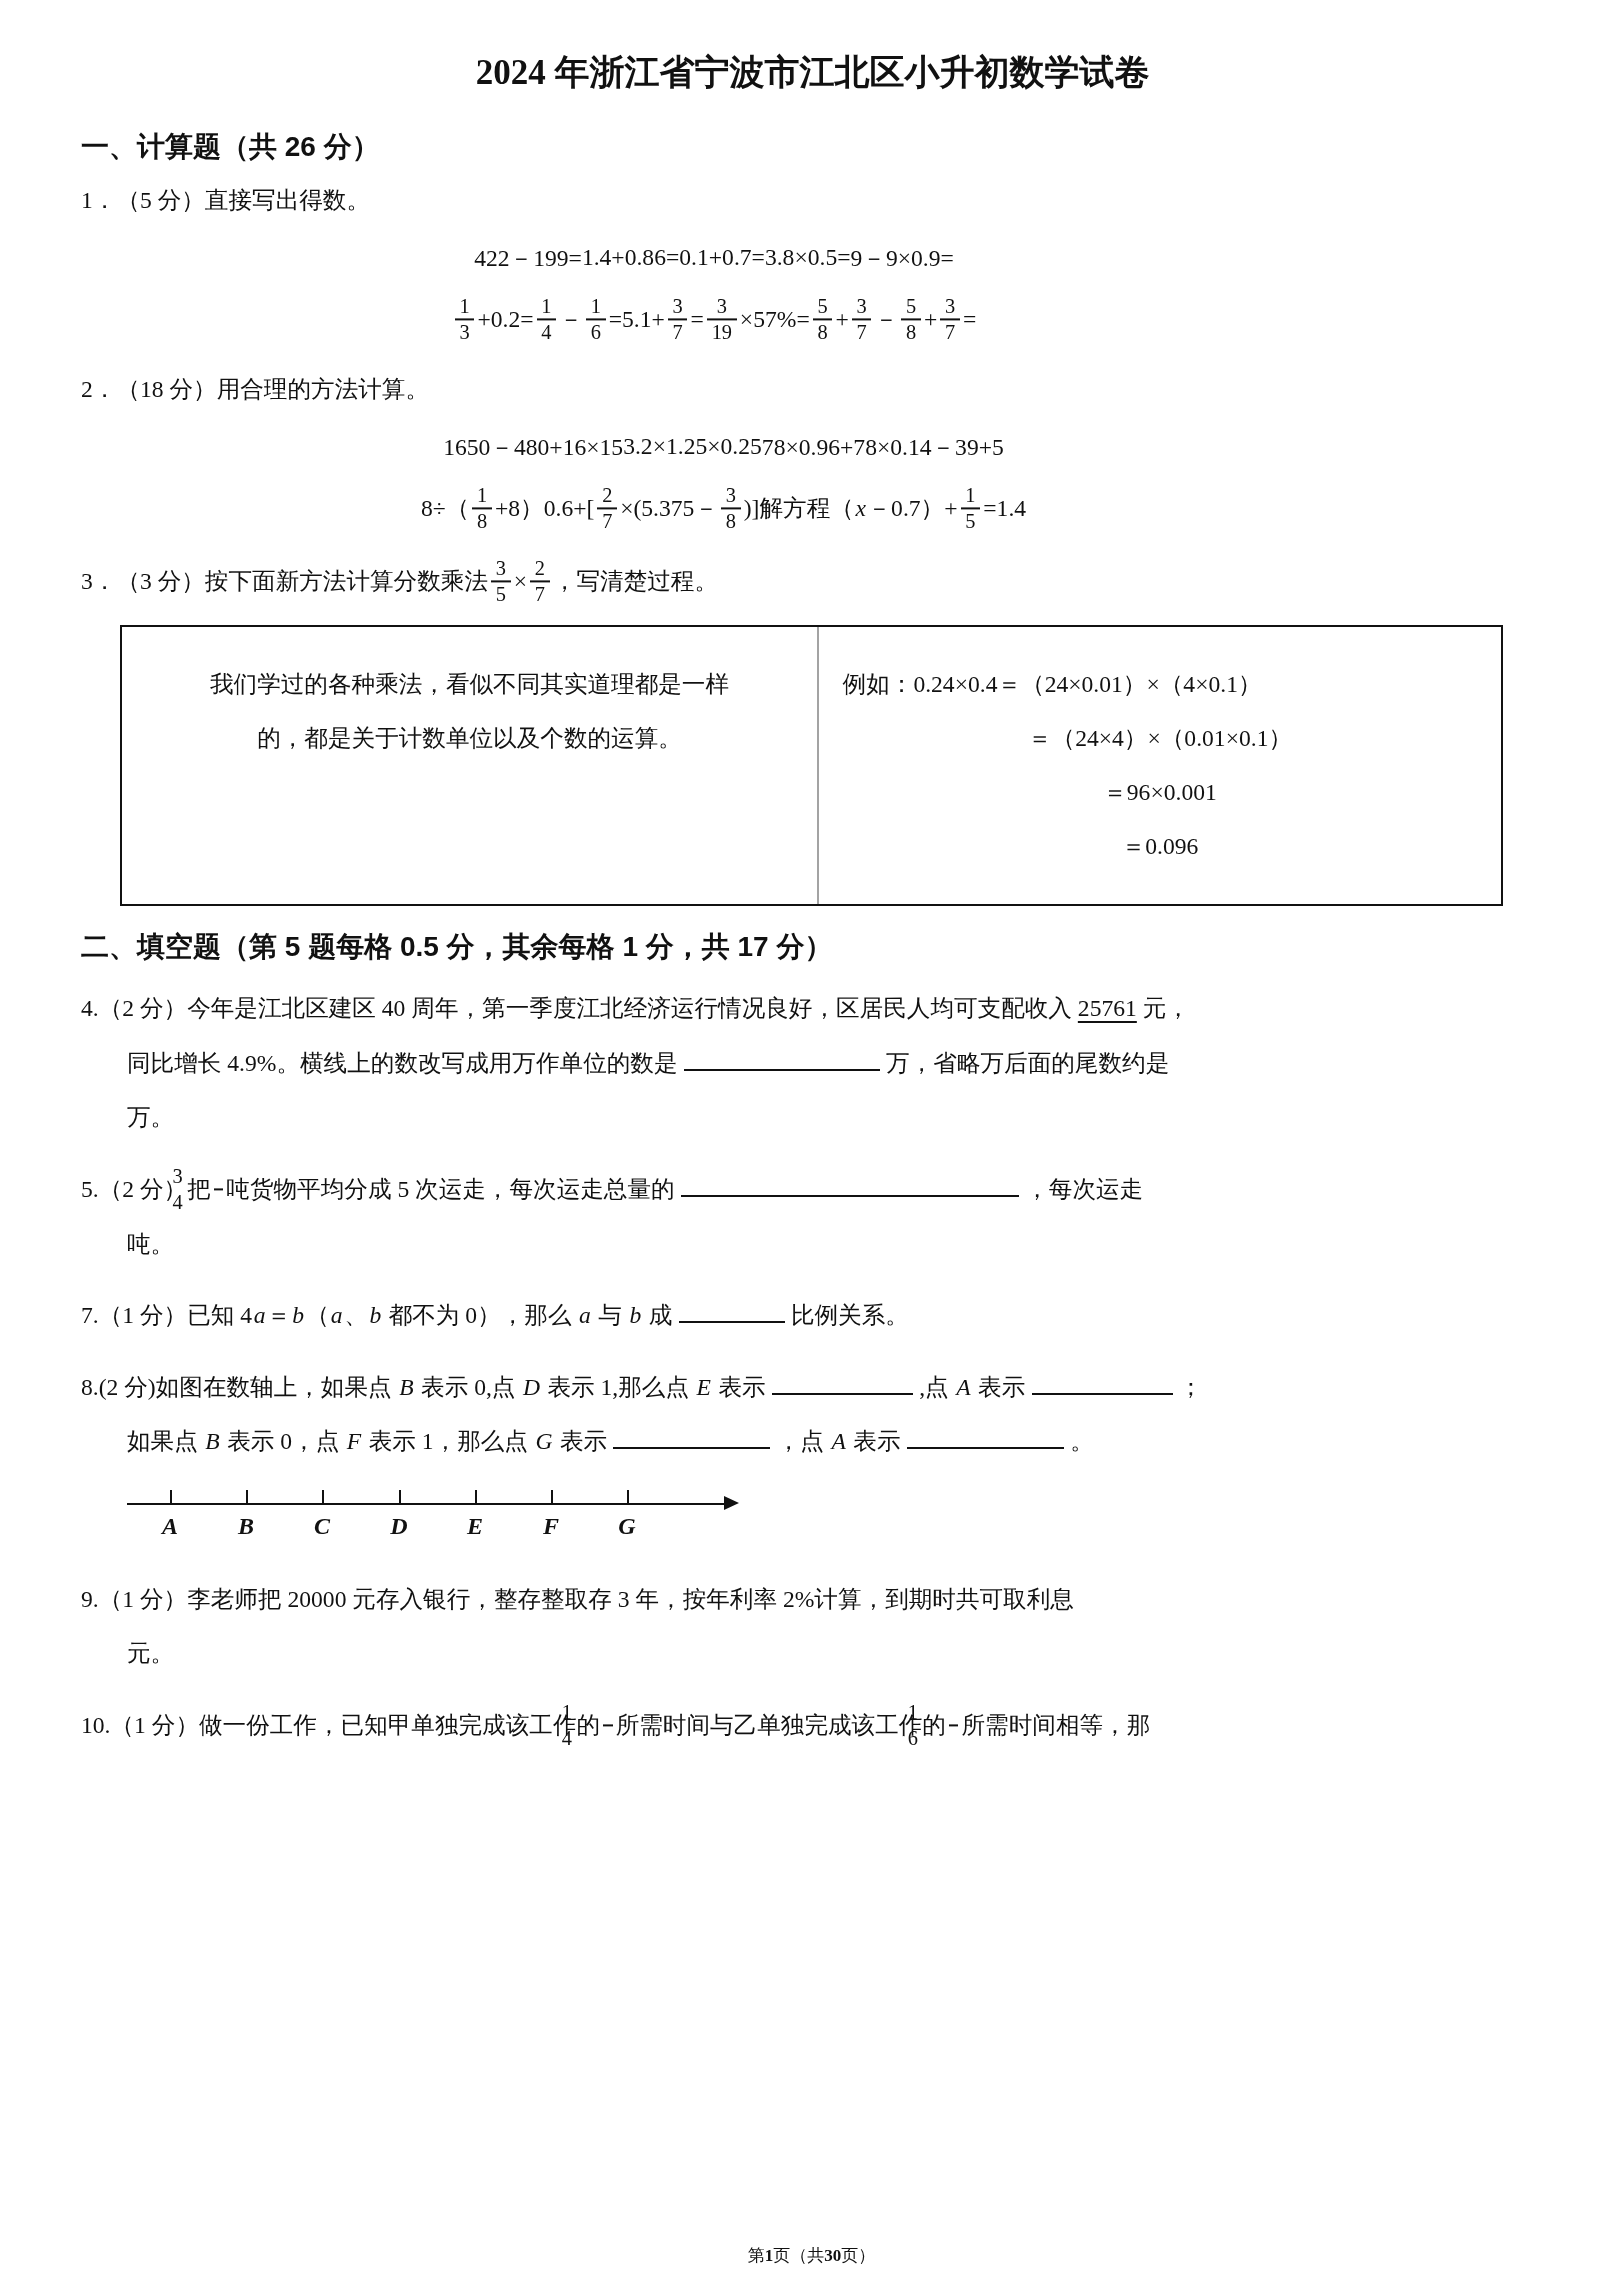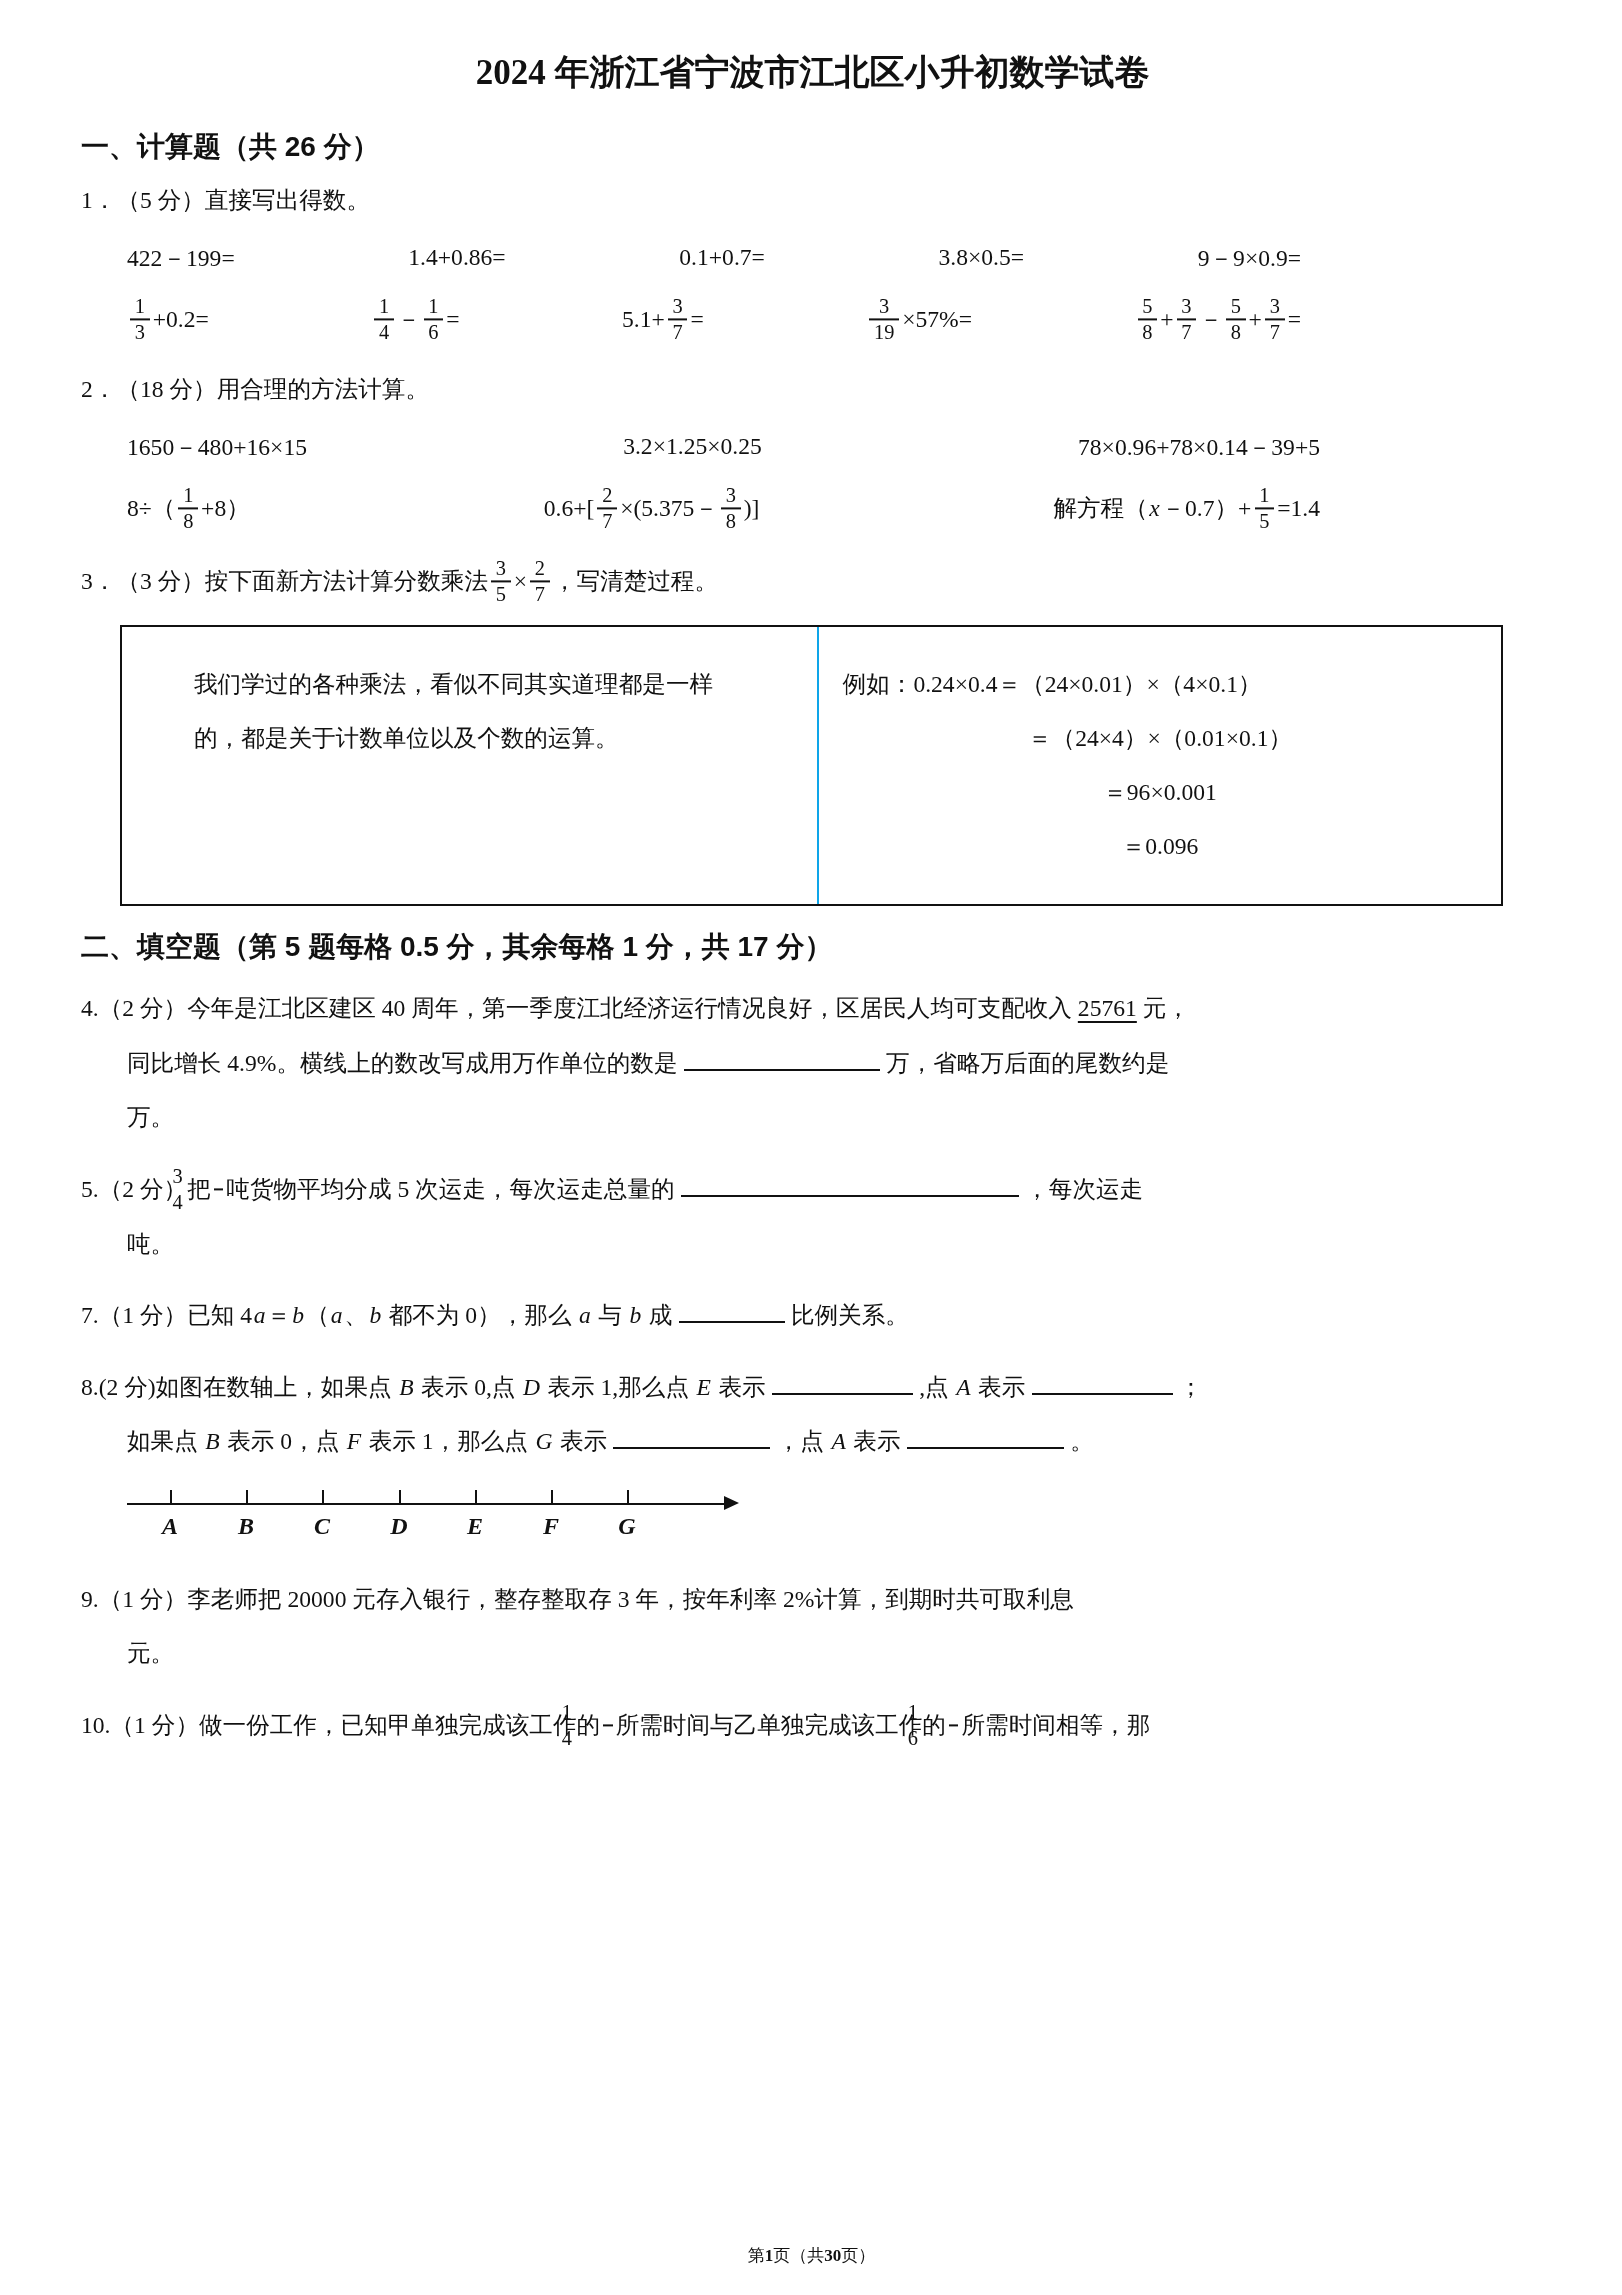--- a/index.html
+++ b/index.html
@@ -4,29 +4,29 @@
 <style>
   html,body{margin:0;padding:0;}
   body{
     width:1623px;height:2295px;background:#ffffff;color:#111;
     font-family:"Liberation Serif","DejaVu Serif",serif;font-size:23.6px;
   }
   .page{position:relative;width:100%;height:100%;box-sizing:border-box;padding:33px 79px 118px 81px;}
   .title{font-size:35px;font-weight:bold;text-align:center;margin:19px 0 35px;line-height:1.2;}
   .sec-heading{font-family:"Liberation Sans","DejaVu Sans",sans-serif;font-weight:bold;font-size:28px;margin:17.3px 0 14px;line-height:1.25;}
   .q-label{margin:15.7px 0 12.6px;line-height:1.7;}
-  .expr-row{display:flex;justify-content:space-between;align-items:center;margin:22px 0 22px 46px;}
+  .expr-row{display:flex;justify-content:center;align-items:center;margin:22px 0 22px 46px;}
   .row-5{width:1174px;}
   .row-3{width:1193px;}
   .expr{white-space:nowrap;}
   .frac{display:inline-flex;flex-direction:column;align-items:center;vertical-align:middle;margin:0 3.1px;font-size:20.4px;line-height:1.2;transform:translateY(-1.6px);}
   .frac .num{padding:0 4.7px;}
   .frac .den{padding:0 4.7px;border-top:2px solid #111;}
   .method-box{display:flex;border:2px solid #111;margin:15.7px 0 23.6px 39px;width:1383px;box-sizing:border-box;}
-  .box-left{width:697px;box-sizing:border-box;border-right:2px solid #0ea5e9;padding:30px 72px;line-height:2.3;text-align:left;}
+  .box-left{width:697px;box-sizing:border-box;border-right:2px solid #a3a3a3;padding:30px 72px;line-height:2.3;text-align:center;}
   .box-right{flex:1;padding:30px 23.6px;line-height:2.3;}
   .example-line{display:block;text-align:center;white-space:nowrap;}
   .box-right .example-line:first-child{text-align:left;}
   .question{margin:17.3px 0;line-height:2.3;padding-left:46px;text-indent:-46px;}
   .blank{display:inline-block;border-bottom:2px solid #111;height:1.05em;vertical-align:baseline;margin:0 6.3px;text-indent:0;}
   .uline{text-decoration:underline;text-underline-offset:4.7px;}
   i{font-style:italic;padding:0 1.6px;}
   .numberline{position:relative;height:69px;margin:4.7px 0 4.7px 46px;width:612px;}
   .nl-axis{position:absolute;left:0;right:12.6px;top:17.3px;border-top:2.4px solid #111;}
   .nl-head{position:absolute;right:0;top:10.2px;width:0;height:0;border-left:15.7px solid #111;border-top:7.9px solid transparent;border-bottom:7.9px solid transparent;}

